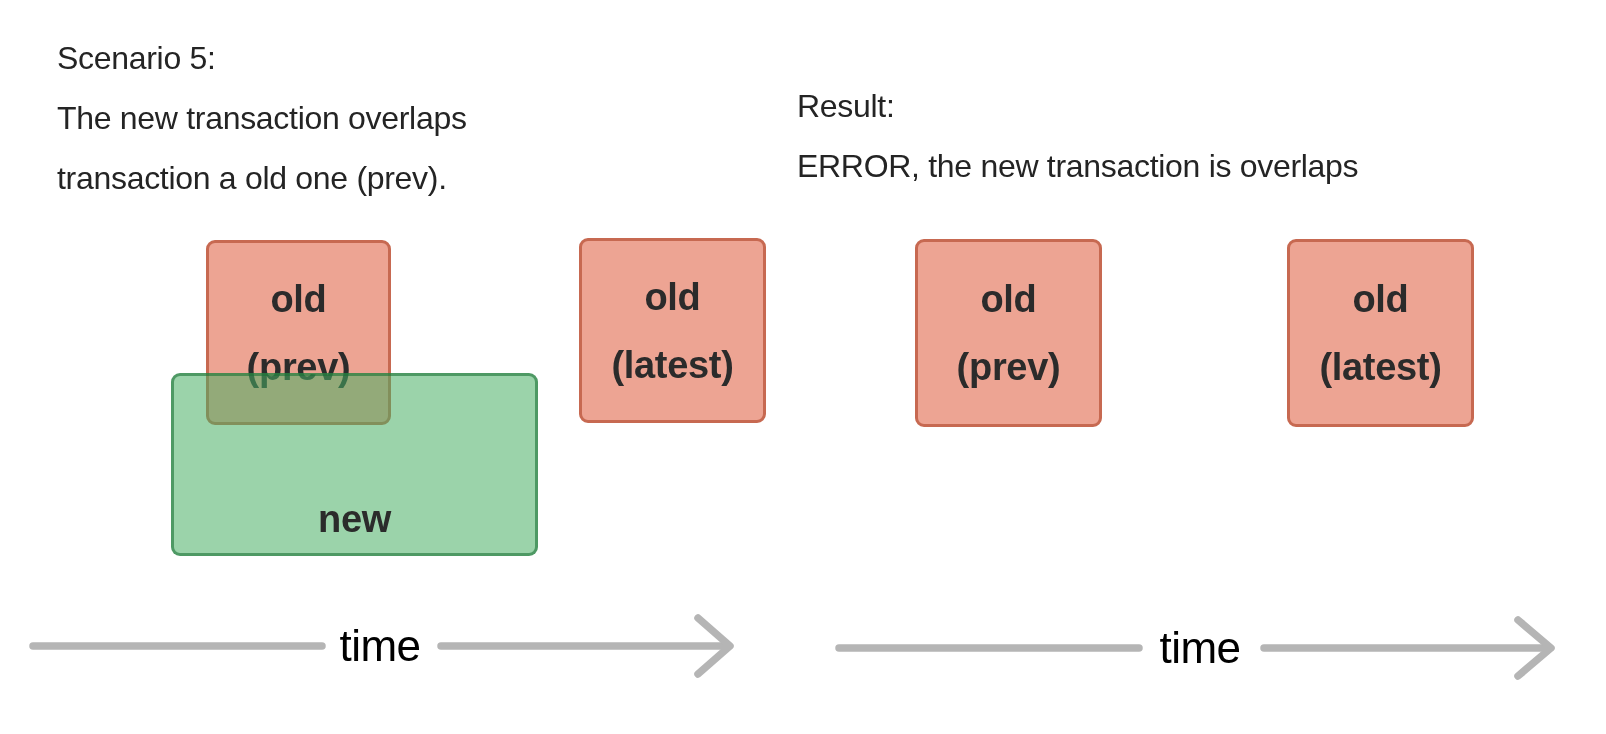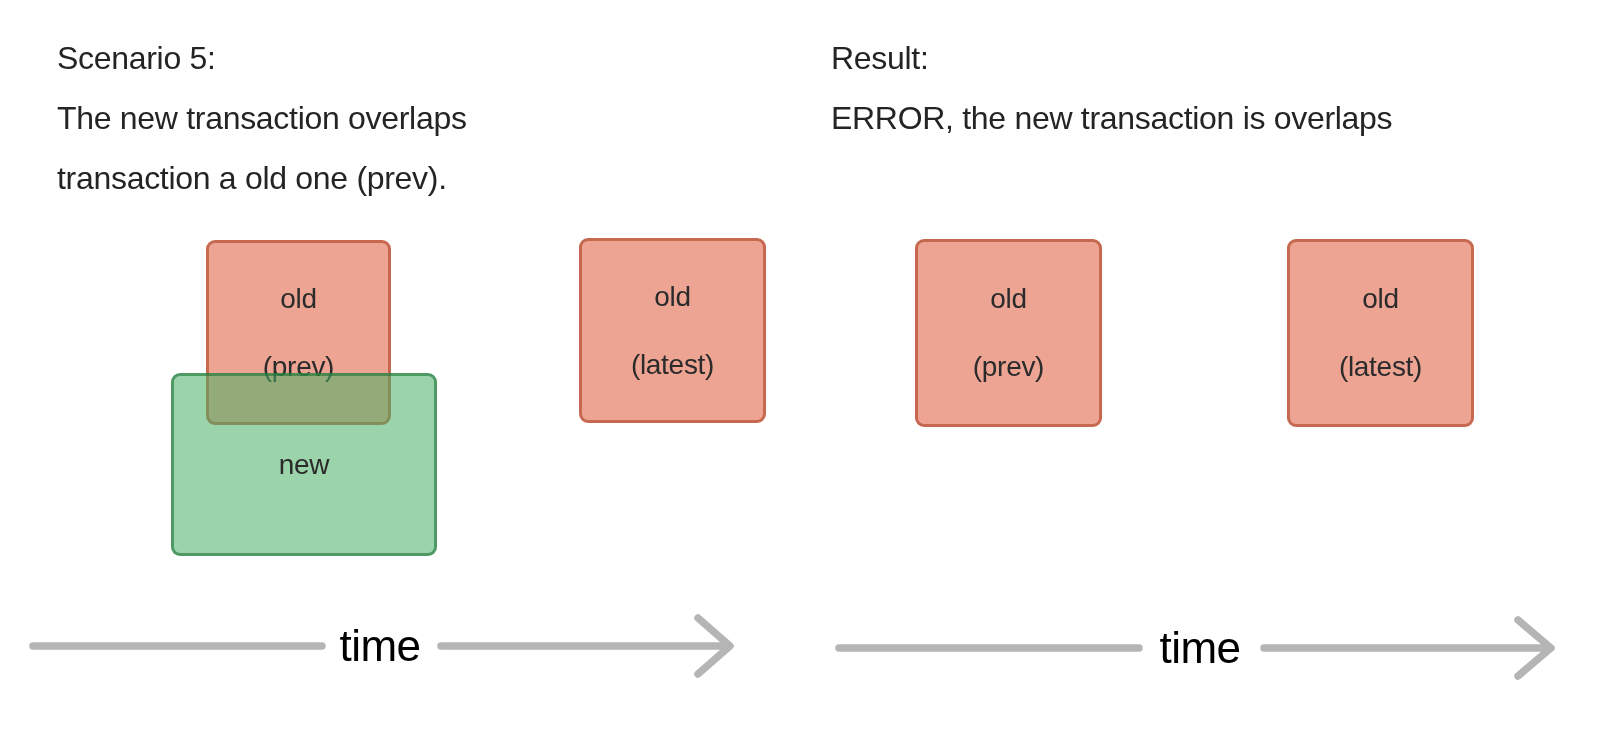--- a/index.html
+++ b/index.html
@@ -22,48 +22,49 @@
     position: absolute;
     top: 28px;
     font-size: 32px;
     line-height: 60px;
     font-weight: 400;
     color: var(--text, #242424);
     letter-spacing: -0.3px;
     white-space: nowrap;
   }
   #left-heading  { left: 57px; }
-  #right-heading { left: 831px; }
+  #right-heading { left: 797px; margin-top: 48px; }
 
   
   .box {
     position: absolute;
     box-sizing: border-box;
     border-radius: 9px;
     display: flex;
     flex-direction: column;
     align-items: center;
     justify-content: center;
     text-align: center;
-    font-size: 28px;
+    font-size: 38px;
     line-height: 68px;
     color: #2b2b2b;
     letter-spacing: -0.3px;
+    font-weight: bold;
   }
   .box.red {
     background: var(--red-fill, #eda493);
     border: 3.5px solid var(--red-border, #c76951);
   }
   .box.green {
     background: var(--green-fill, rgba(72,175,100,0.55));
     border: 3.5px solid var(--green-border, rgba(27,115,54,0.6));
     z-index: 5; 
   }
   #box-old-prev-left   { left: 206px;  top: 240px; width: 185px; height: 185px; }
-  #box-new             { left: 171px;  top: 373px; width: 266px; height: 183px; }
+  #box-new             { left: 171px;  top: 373px; width: 367px; height: 183px; justify-content: flex-end; }
   #box-old-latest-left { left: 579px;  top: 238px; width: 187px; height: 185px; }
   #box-old-prev-right  { left: 915px;  top: 239px; width: 187px; height: 188px; }
   #box-old-latest-right{ left: 1287px; top: 239px; width: 187px; height: 188px; }
 
   
   .time-axis {
     position: absolute;
     overflow: visible;
   }
   #time-axis-left  { left: 25px;  top: 590px; }

